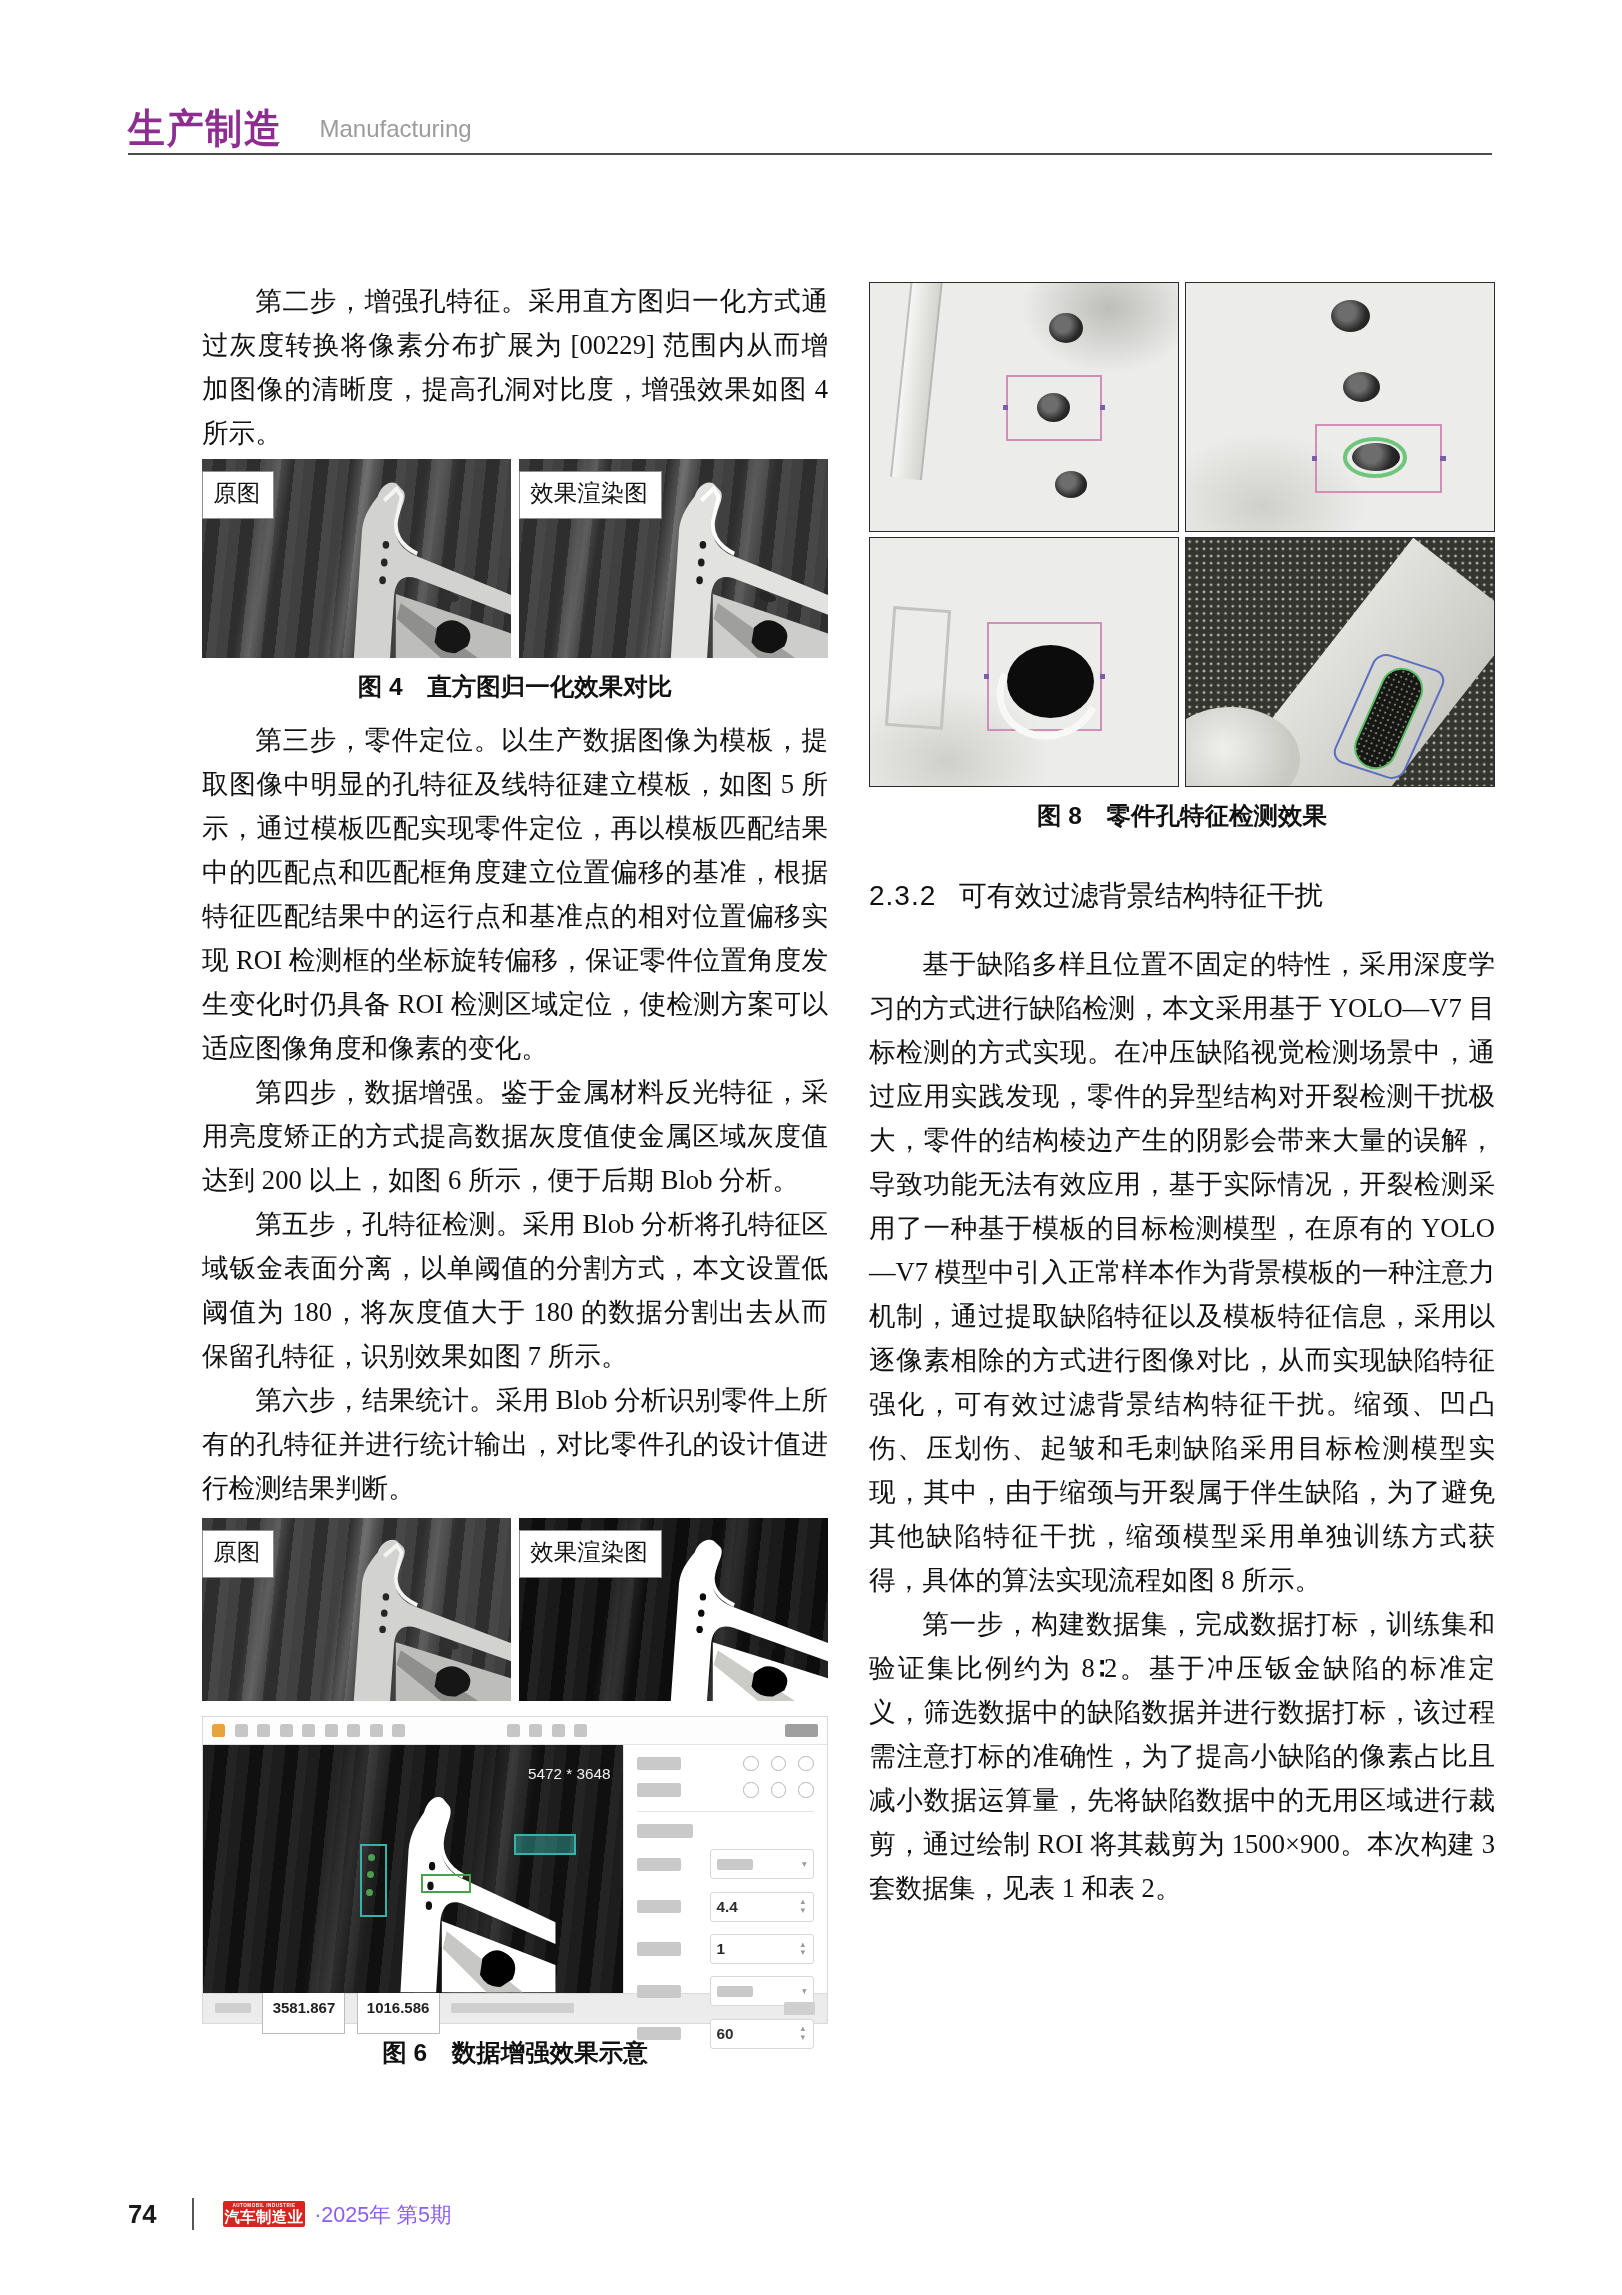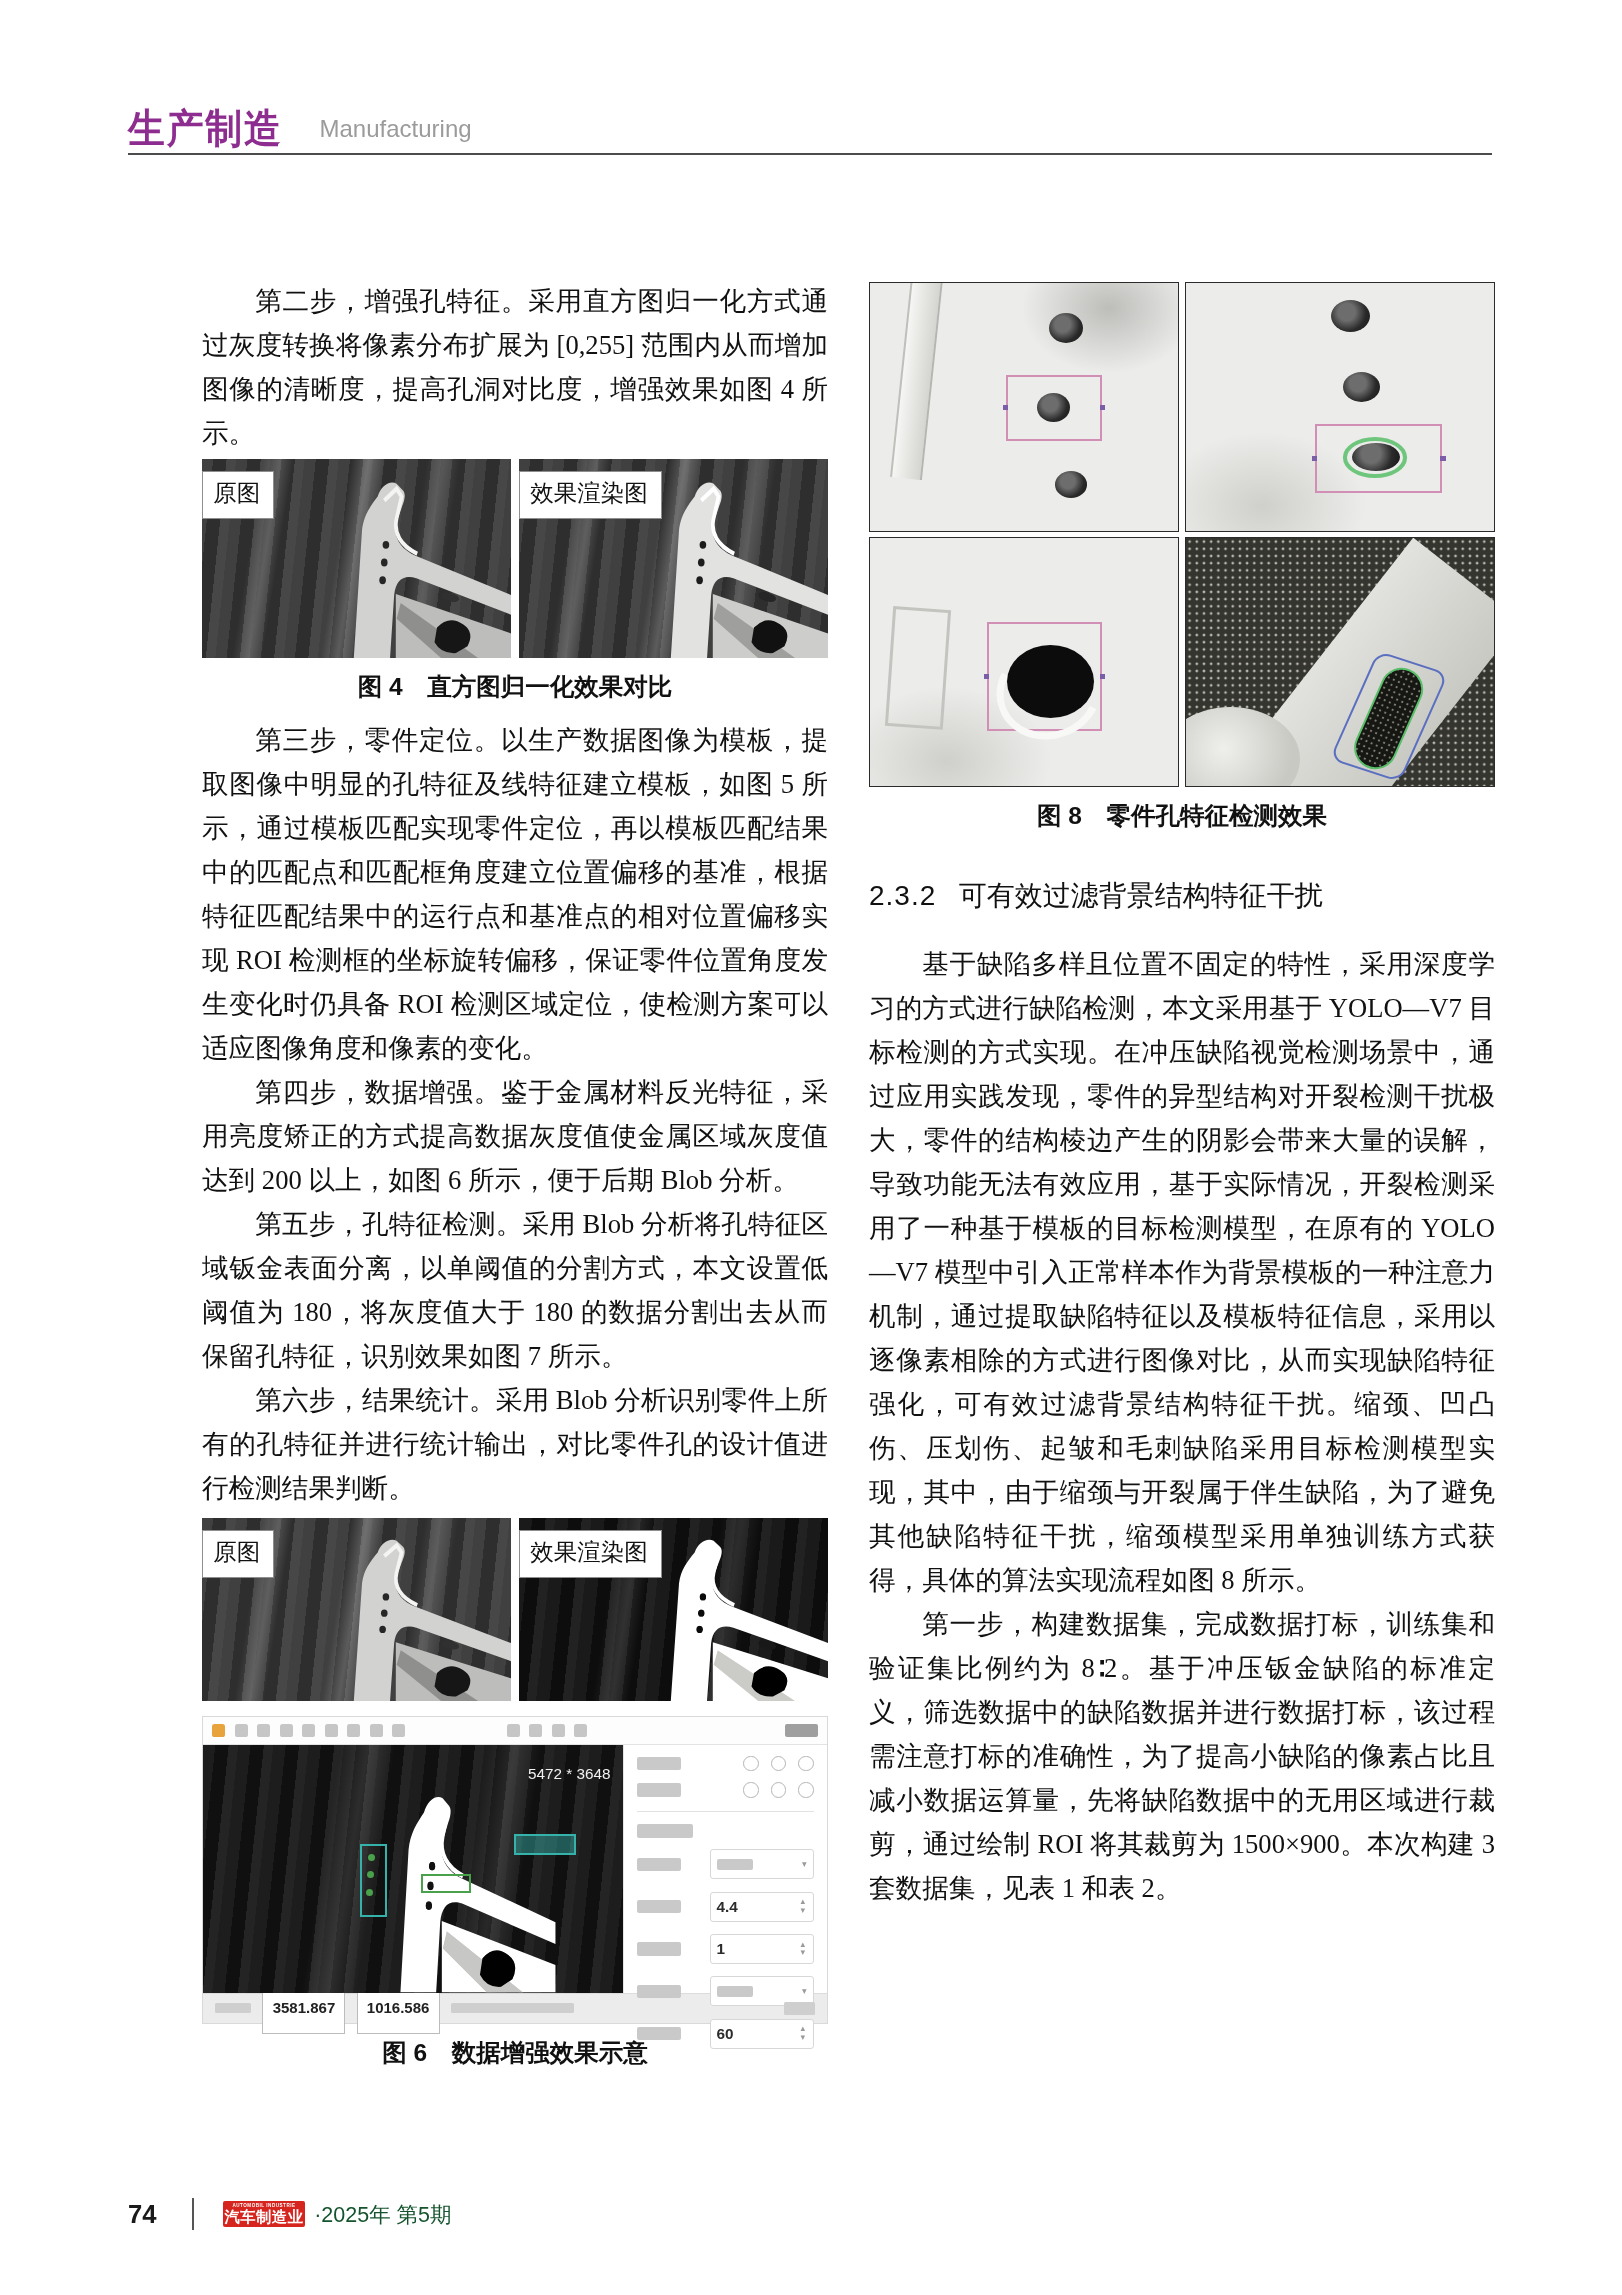--- a/index.html
+++ b/index.html
@@ -127,37 +127,37 @@
   .col-right p.body1{margin-top:17.4px;}
   
   .footer{position:absolute;left:128px;top:2196px;height:36px;display:flex;align-items:center;
           font-family:"Liberation Sans","DejaVu Sans",sans-serif;}
   .pg-no{font-size:25.6px;font-weight:bold;color:#1a1a1a;}
   .pg-bar{width:1.5px;height:32px;background:#555;margin:0 29px 0 36px;}
   .logo{width:82px;height:26.6px;background:#d6251f;border-radius:2px;color:#fff;text-align:center;
         display:flex;flex-direction:column;justify-content:center;line-height:1;}
   .logo .lt{font-size:4.6px;letter-spacing:0.5px;font-weight:bold;}
   .logo .lm{font-size:15.3px;font-weight:bold;letter-spacing:0.5px;margin-top:1px;}
-  .issue{font-size:21.5px;color:#14532d;margin-left:9.2px;font-weight:500;}
+  .issue{font-size:21.5px;color:#8b5cf6;margin-left:9.2px;font-weight:500;}
   .mt8{margin-top:4.1px;}  .mt16{margin-top:8.2px;} .mt30{margin-top:15.3px;}
   .fig-block-gap{margin-bottom:15.3px;}
 </style>
 </head>
 <body>
 
 <div class="page">
 
   <div class="masthead">
     <span class="mast-cn">生产制造</span><span class="mast-en">Manufacturing</span>
   </div>
   <div class="mast-rule"></div>
 
   <div class="col col-left">
 
-    <p>第二步，增强孔特征。采用直方图归一化方式通过灰度转换将像素分布扩展为 [0,255] 范围内从而增加图像的清晰度，提高孔洞对比度，增强效果如图 4 所示。</p>
+    <p>第二步，增强孔特征。采用直方图归一化方式通过灰度转换将像素分布扩展为 [00229] 范围内从而增加图像的清晰度，提高孔洞对比度，增强效果如图 4 所示。</p>
 
     <figure class="fig4 mt8 fig-block-gap">
       <div class="imgrow">
         <div class="photo">
           <span class="chip">原图</span>
           <svg class="part-svg" viewBox="0 0 600 380" preserveAspectRatio="none">
             <path d="M276,52 C284,30 306,18 322,26 L338,40 C344,46 342,58 336,70 L322,104 C312,132 330,158 368,172 L600,252 L600,292 L370,218 C338,210 320,222 316,252 L306,380 L218,380 L238,120 C242,90 258,72 276,52 Z" fill="#d2d2d0"></path>
             <path d="M292,60 L322,36 L334,52 L322,96 C314,126 332,152 372,168" stroke="#f4f4f2" stroke-width="9" fill="none"></path>
             <path d="M320,250 L600,330 L600,380 L320,380 Z" fill="#bdbdbb"></path>
             <path d="M332,268 L520,380 L430,380 L322,300 Z" fill="#8f8f8d"></path>

